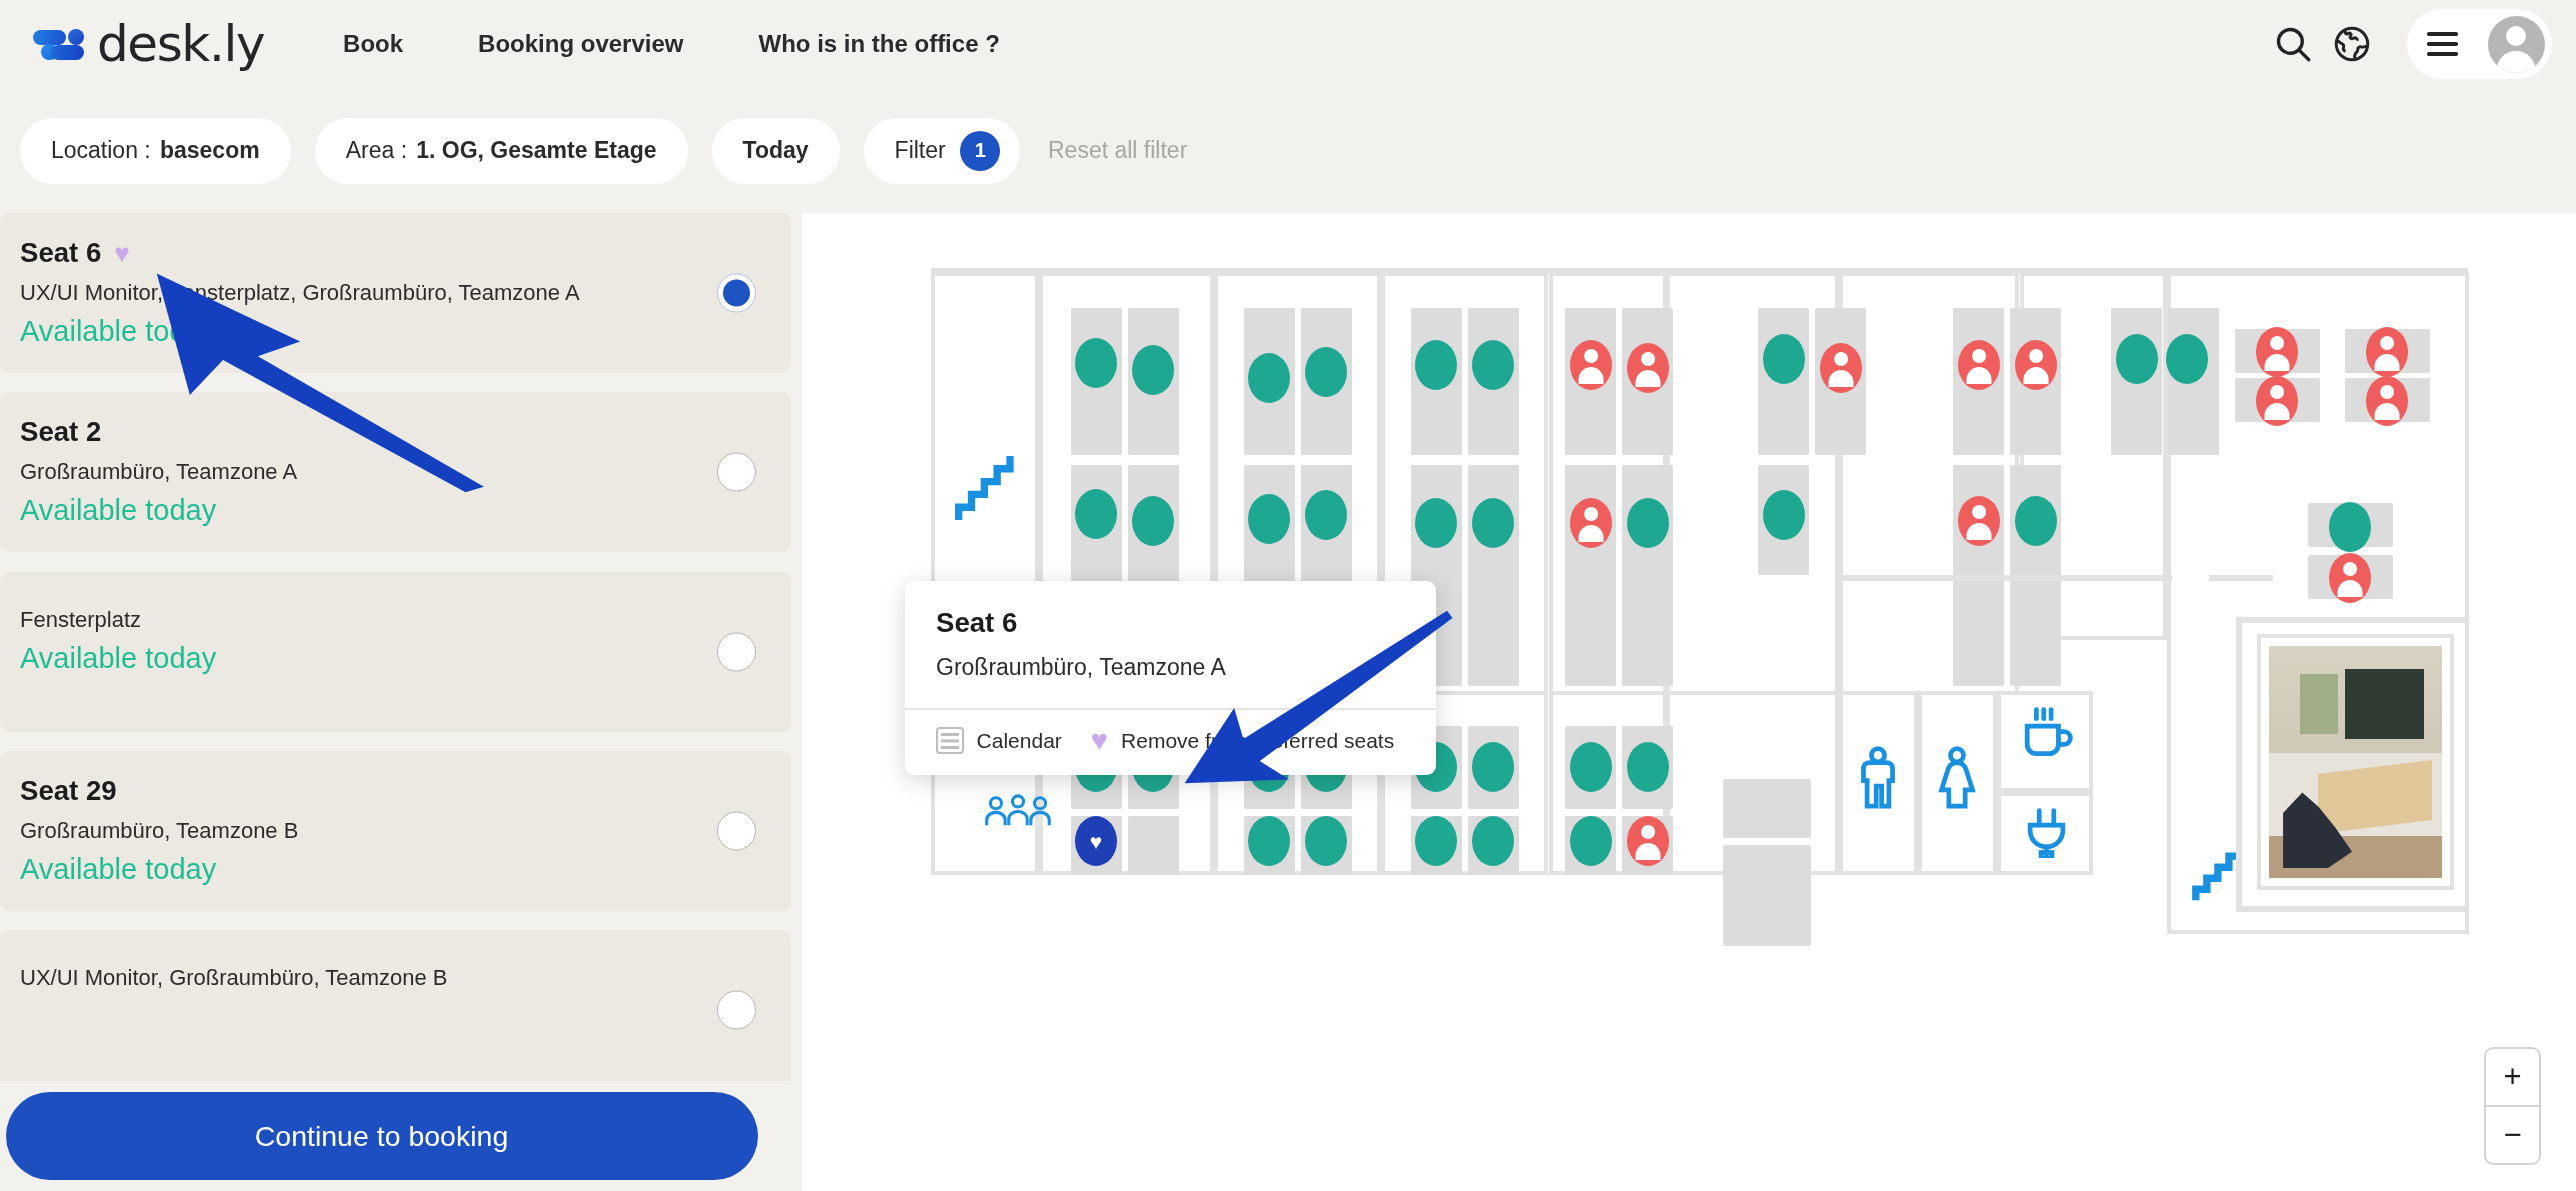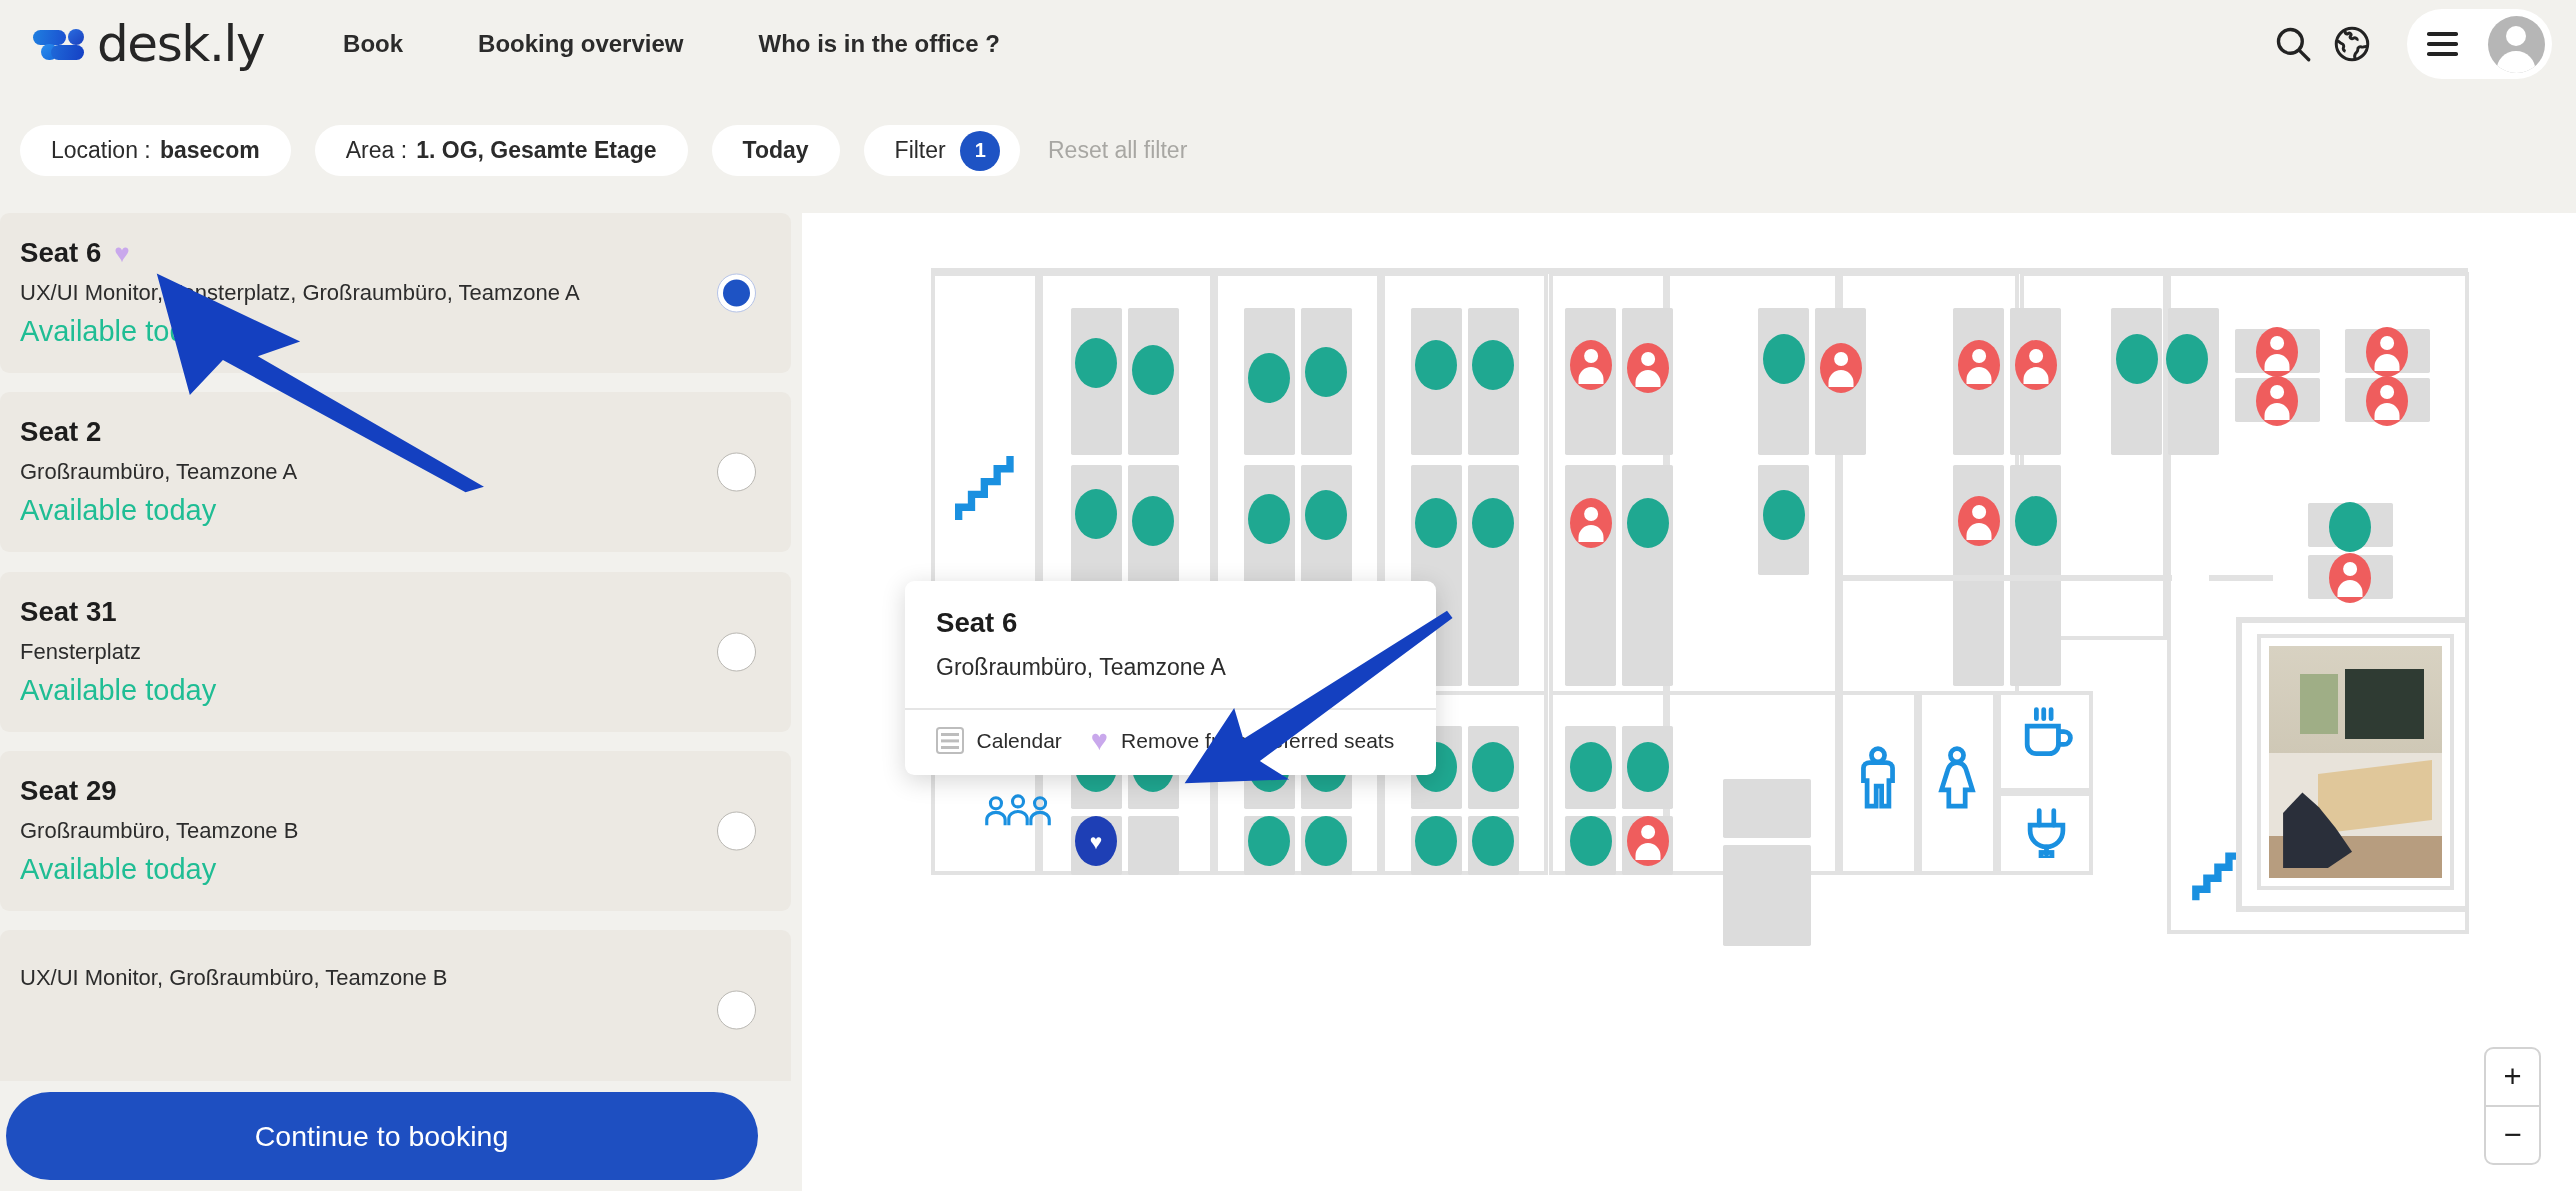--- a/index.html
+++ b/index.html
@@ -50,21 +50,21 @@
     position: relative; overflow: hidden; }
   .avatar::before { content: ""; position: absolute; left: 50%; top: 10px;
     transform: translateX(-50%); width: 20px; height: 20px; border-radius: 50%; background: #fff; }
   .avatar::after { content: ""; position: absolute; left: 50%; top: 35px;
     transform: translateX(-50%); width: 39px; height: 31px;
     border-radius: 19.3px 19.3px 0 0; background: #fff; }
 
   
   .filterbar { position: absolute; left: 0; top: 88px; width: 2576px; height: 125px;
     display: flex; align-items: center; }
-  .chip { height: 51px; background: #fff; border-radius: 33px; display: flex;
+  .chip { height: 66px; background: #fff; border-radius: 33px; display: flex;
     align-items: center; padding: 0 31px; font-size: 23px; color: #2b2b2b;
     white-space: nowrap; cursor: pointer; }
   .chip .lbl { font-weight: 400; }
   .chip .val { font-weight: 700; margin-left: 9.2px; }
   .chip.strong { font-weight: 700; }
   .chip-location { margin-left: 20px; }
   .chip-area { margin-left: 24px; }
   .chip-today { margin-left: 24px; }
   .chip-filter { margin-left: 24px; padding-right: 20px; }
   .badge { width: 40px; height: 40px; border-radius: 918px; background: #1e53c4;
@@ -247,23 +247,20 @@
       <div class="seat-card">
         <div class="seat-title">
           <span>Seat 2</span>
         </div>
         <div class="seat-desc">Großraumbüro, Teamzone A</div>
         <div class="seat-status">Available today</div>
         <div class="radio"></div>
       </div>
 
       <div class="seat-card">
-        <div class="seat-title">
-          <span>Seat 31</span>
-        </div>
         <div class="seat-desc">Fensterplatz</div>
         <div class="seat-status">Available today</div>
         <div class="radio"></div>
       </div>
 
       <div class="seat-card">
         <div class="seat-title">
           <span>Seat 29</span>
         </div>
         <div class="seat-desc">Großraumbüro, Teamzone B</div>

